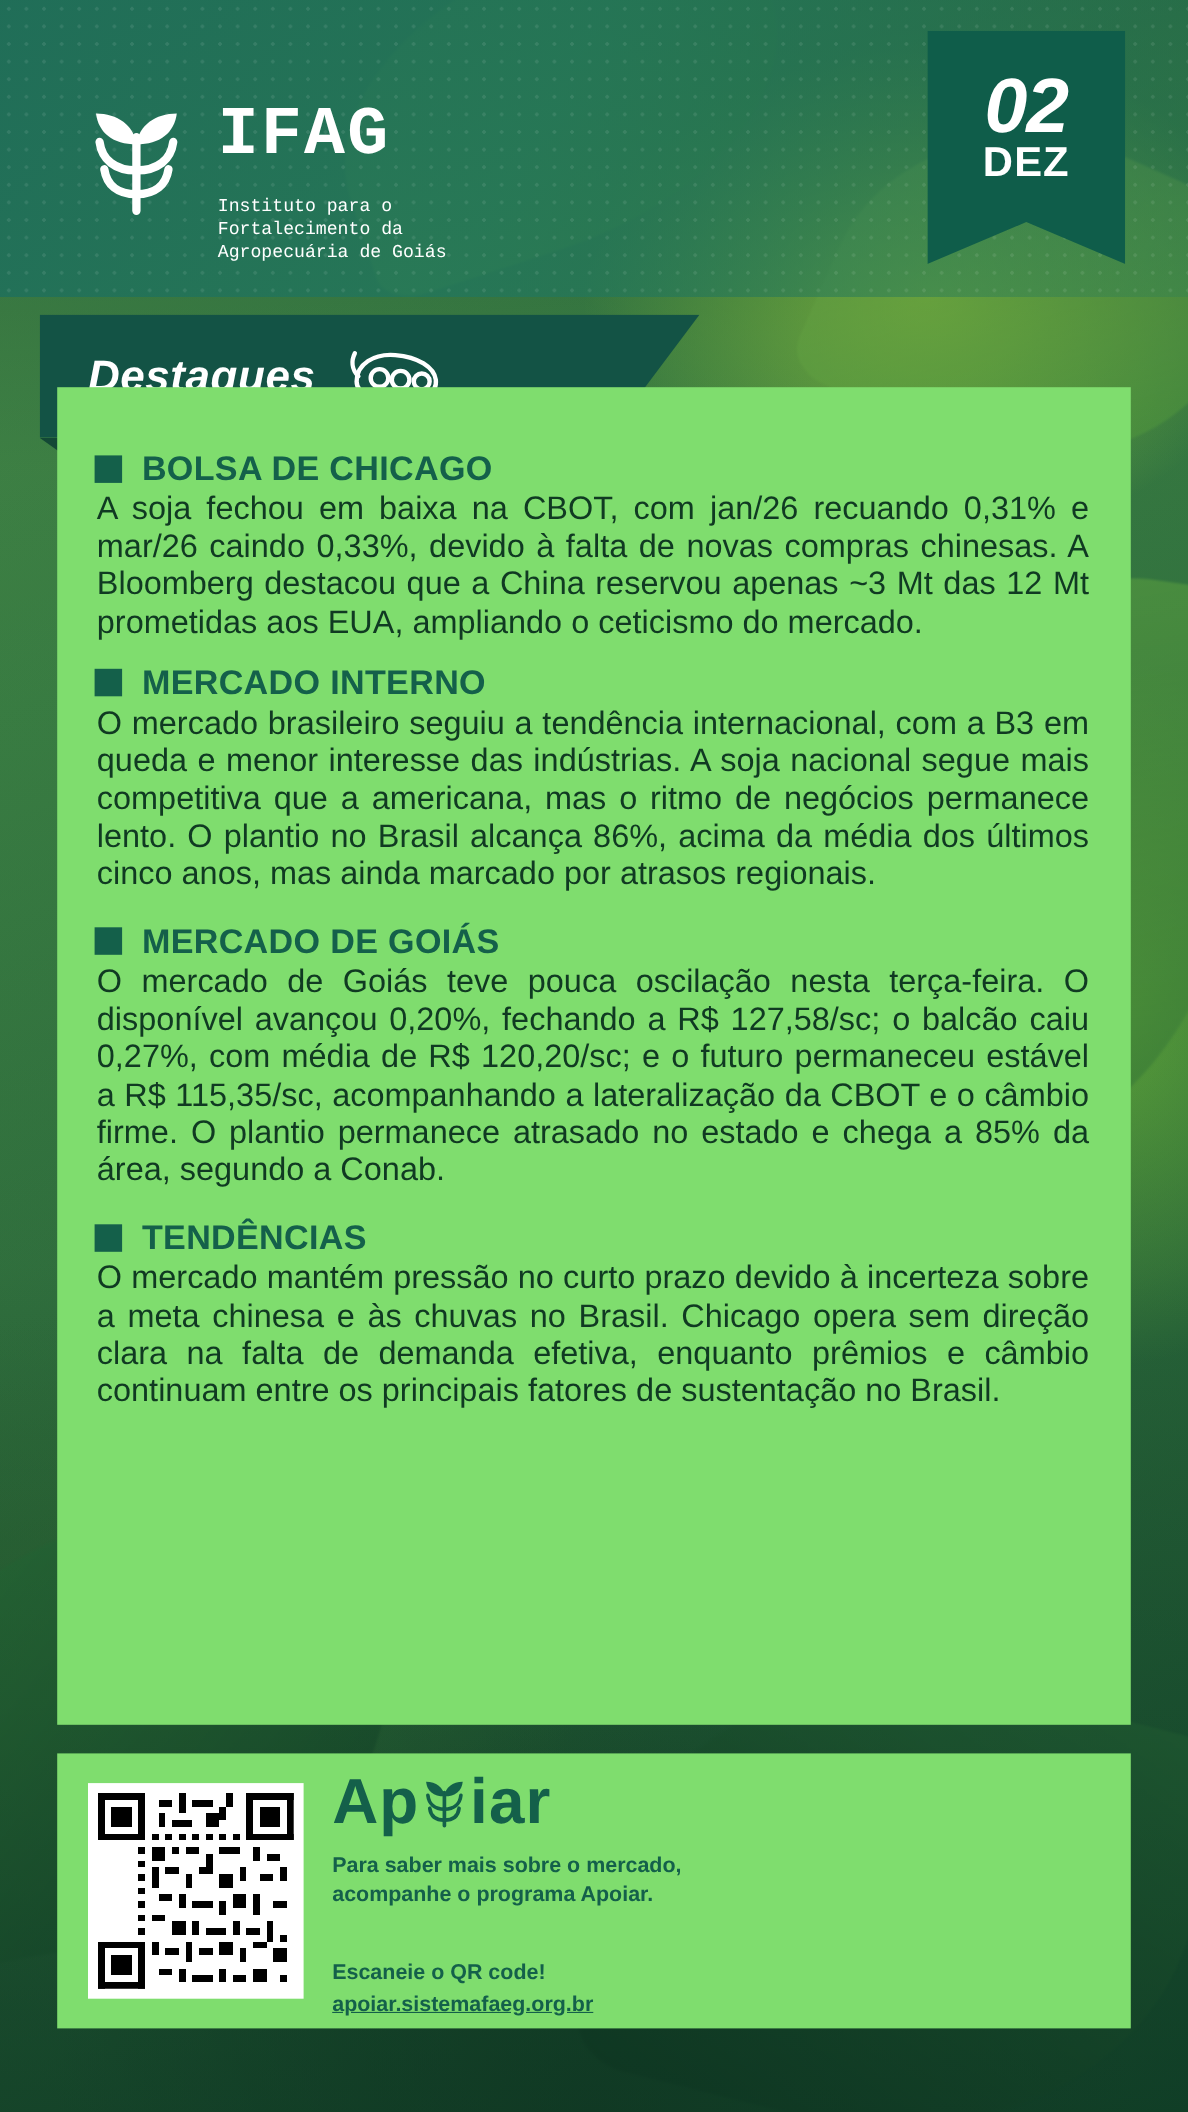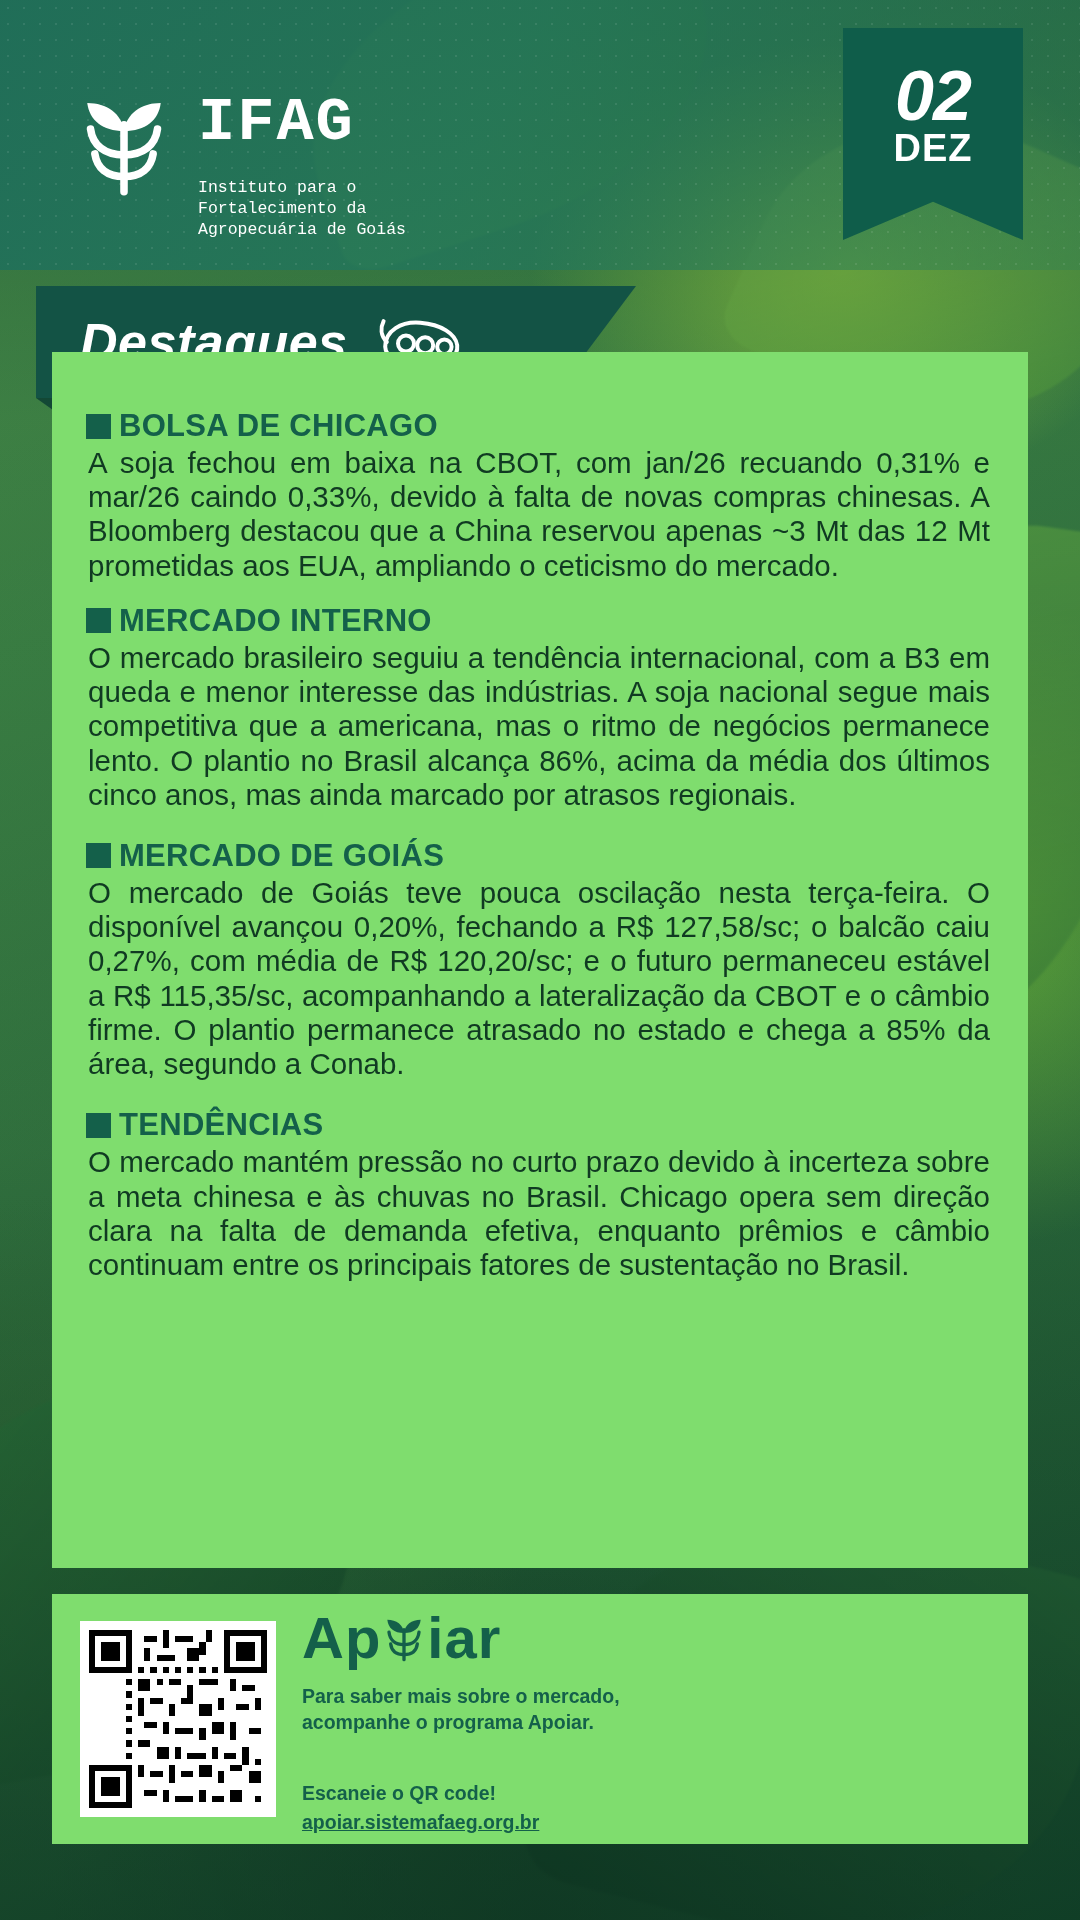--- a/index.html
+++ b/index.html
@@ -121,21 +121,21 @@
     height: 112px;
     background: #135345;
     clip-path: polygon(0 0, 100% 0, 86% 100%, 0 100%);
     display: flex;
     align-items: center;
     padding-left: 44px;
     gap: 26px;
   }
   .destaques-title {
     color: #fff;
-    font-size: 52px;
+    font-size: 40px;
     font-weight: 800;
     font-style: italic;
     letter-spacing: .5px;
   }
   .soy-icon { width: 96px; height: 64px; flex: none; }
 
   .banner-shadow {
     position: absolute;
     top: 398px; left: 36px;
     width: 34px; height: 24px;
@@ -152,21 +152,21 @@
     min-height: 1216px;
     background: #7fdd6e;
     padding: 56px 34px 30px 34px;
   }
 
   .section { margin-bottom: 4px; }
 
   .section-head {
     display: flex;
     align-items: center;
-    gap: 8px;
+    gap: 18px;
     margin-bottom: 2px;
   }
   .sq {
     width: 25px; height: 25px;
     background: #14604a;
     flex: none;
   }
   .section-title {
     color: #14604a;
     font-size: 31px;

